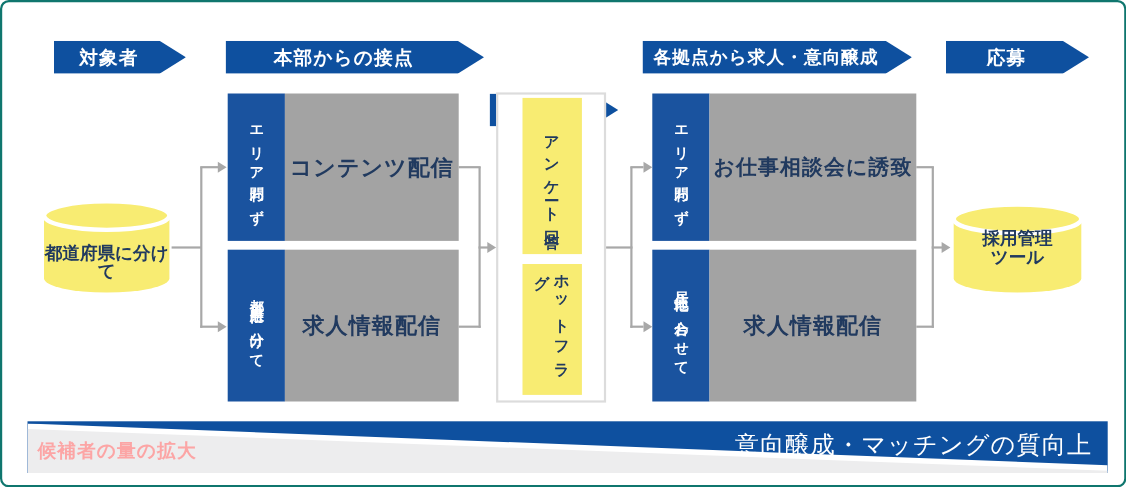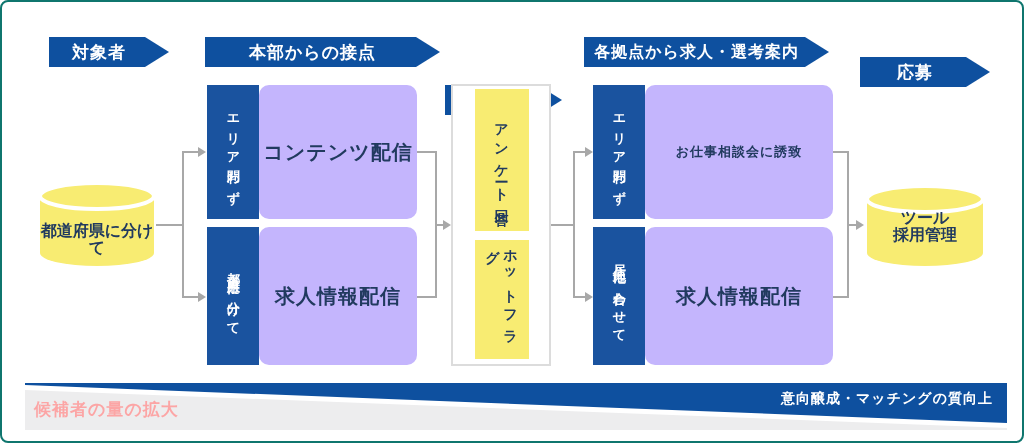--- a/index.html
+++ b/index.html
@@ -8,22 +8,22 @@
   
   .step{position:absolute;top:35px;height:30px;background:#0e509f;color:#fff;
         clip-path:polygon(0 0, calc(100% - 24px) 0, 100% 50%, calc(100% - 24px) 100%, 0 100%);
         display:flex;align-items:center;justify-content:center;padding-right:20px;box-sizing:border-box;
         font-size:17px;font-weight:bold;letter-spacing:1px;}
 
   
   .fbox{position:absolute;display:flex;}
   .fbox-tag{width:52px;background:#1a539f;color:#fff;display:flex;align-items:center;justify-content:center;}
   .fbox-tag span{writing-mode:vertical-rl;text-orientation:upright;font-size:13px;font-weight:bold;letter-spacing:3px;}
-  .fbox-body{flex:1;background:#c4b5fd;display:flex;align-items:center;justify-content:center;
-             color:#213a5f;font-weight:bold;font-size:20px;letter-spacing:1px;border-radius:10px;}
+  .fbox-body{flex:1;background:#a3a3a3;display:flex;align-items:center;justify-content:center;
+             color:#213a5f;font-weight:bold;font-size:20px;letter-spacing:1px;}
 
   
   .intent{position:absolute;left:449px;top:82px;width:100px;height:282px;background:#fff;
           border:2px solid #dcdcdc;box-sizing:border-box;}
   .ybox{position:absolute;background:#f8ec72;display:flex;align-items:center;justify-content:center;}
   .ybox span{writing-mode:vertical-rl;text-orientation:upright;font-size:14px;font-weight:bold;
              color:#213a5f;letter-spacing:4px;}
 
   
   .cyl{position:absolute;}
@@ -35,40 +35,40 @@
   .head{position:absolute;width:0;height:0;border-top:5px solid transparent;border-bottom:5px solid transparent;
         border-left:8px solid #a8a8a8;}
 
   
   .banner{position:absolute;left:23px;top:381px;width:982px;height:47px;background:#0e509f;}
   .banner-white{position:absolute;inset:0;background:#ffffff;
         clip-path:polygon(0 2px, 100% 40px, 100% 100%, 0 100%);}
   .banner-gray{position:absolute;inset:0;background:#ededee;
         clip-path:polygon(0 7px, 100% 45px, 100% 100%, 0 100%);}
   .banner-left{position:absolute;left:9px;top:15px;font-size:17px;font-weight:bold;color:#fca5a5;letter-spacing:1px;}
-  .banner-right{position:absolute;right:14px;top:7px;font-size:14px;font-weight:bold;color:#ffffff;letter-spacing:1px;}
+  .banner-right{position:absolute;right:14px;top:7px;font-size:22px;font-weight:normal;color:#ffffff;letter-spacing:1px;}
 </style>
 </head>
 <body>
 
 <div class="canvas">
 
   <div class="step" style="left:47px;width:120px;">
       <span>対象者</span>
     </div>
   <div class="step" style="left:203px;width:235px;">
       <span>本部からの接点</span>
     </div>
   <div class="step" style="left:443px;width:117px;margin-top:48px;">
       <span>意向確認</span>
     </div>
   <div class="step" style="left:582px;width:245px;font-size:16px;">
-      <span>各拠点から求人・選考案内</span>
+      <span>各拠点から求人・意向醸成</span>
     </div>
-  <div class="step" style="left:858px;width:130px;margin-top:20px;">
+  <div class="step" style="left:858px;width:130px;">
       <span>応募</span>
     </div>
 
   <div class="cyl" style="left:35px;top:179px;">
     <svg width="120" height="90" viewBox="0 0 120 90">
       <path d="M3 15 L3 72 A57 13 0 0 0 117 72 L117 15 Z" fill="#f8ec72"></path>
       <ellipse cx="60" cy="15" rx="57" ry="13" fill="#f8ec72" stroke="#ffffff" stroke-width="4"></ellipse>
     </svg>
   </div>
   <div class="cyl-label" style="left:35px;top:220px;width:120px;">都道府県に分けて</div>
@@ -92,38 +92,38 @@
     </div>
     <div class="ybox" style="left:22px;top:154px;width:54px;height:119px;">
       <span>ホットフラグ</span>
     </div>
   </div>
 
   <div class="fbox" style="left:591px;top:83px;width:240px;height:134px;">
     <div class="fbox-tag">
         <span>エリア問わず</span>
       </div>
-    <div class="fbox-body" style="font-size:13px;font-family:Liberation Mono, monospace;">お仕事相談会に誘致</div>
+    <div class="fbox-body" style="font-size:19px;font-family:Liberation Mono, monospace;">お仕事相談会に誘致</div>
   </div>
   <div class="fbox" style="left:591px;top:225px;width:240px;height:138px;">
     <div class="fbox-tag">
         <span>居住地に合わせて</span>
       </div>
     <div class="fbox-body">求人情報配信</div>
   </div>
 
   <div class="cyl" style="left:862px;top:182px;">
     <svg width="122" height="86" viewBox="0 0 122 86">
       <path d="M3 15 L3 69 A58 13 0 0 0 119 69 L119 15 Z" fill="#f8ec72"></path>
       <ellipse cx="61" cy="15" rx="58" ry="13" fill="#f8ec72" stroke="#ffffff" stroke-width="4"></ellipse>
     </svg>
   </div>
   <div class="cyl-label" style="left:862px;top:207px;width:122px;">
+    <div>採用管理</div>
     <div>ツール</div>
-    <div>採用管理</div>
   </div>
 
   <div>
     <div class="h" style="left:154px;top:222px;width:27px;"></div>
     <div class="v" style="left:180px;top:150px;height:146px;"></div>
     <div class="h" style="left:180px;top:149px;width:17px;"></div>
     <div class="head" style="left:196px;top:145px;"></div>
     <div class="h" style="left:180px;top:294px;width:17px;"></div>
     <div class="head" style="left:196px;top:290px;"></div>
   </div>

